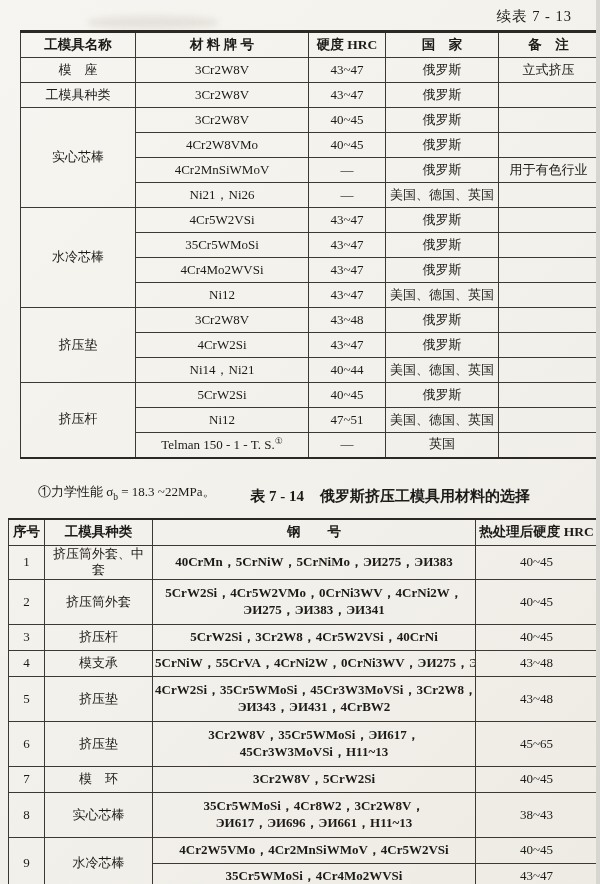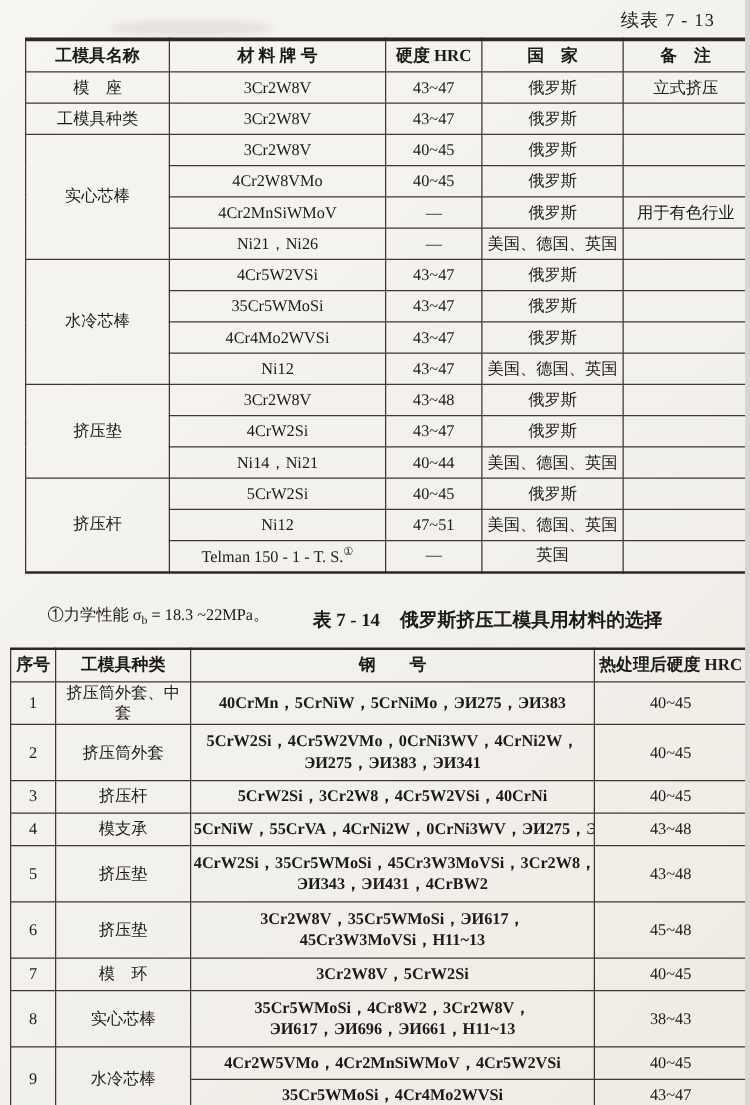--- a/index.html
+++ b/index.html
@@ -249,21 +249,21 @@
         </td>
         <td>43~48</td>
       </tr>
       <tr class="h2">
         <td>6</td>
         <td>挤压垫</td>
         <td class="steel">
           <div>3Cr2W8V，35Cr5WMoSi，ЭИ617，</div>
           <div>45Cr3W3MoVSi，H11~13</div>
         </td>
-        <td>45~48</td>
+        <td>45~65</td>
       </tr>
       <tr class="h1">
         <td>7</td>
         <td>模　环</td>
         <td class="steel">
             <div>3Cr2W8V，5CrW2Si</div>
           </td>
         <td>40~45</td>
       </tr>
       <tr class="h2">

